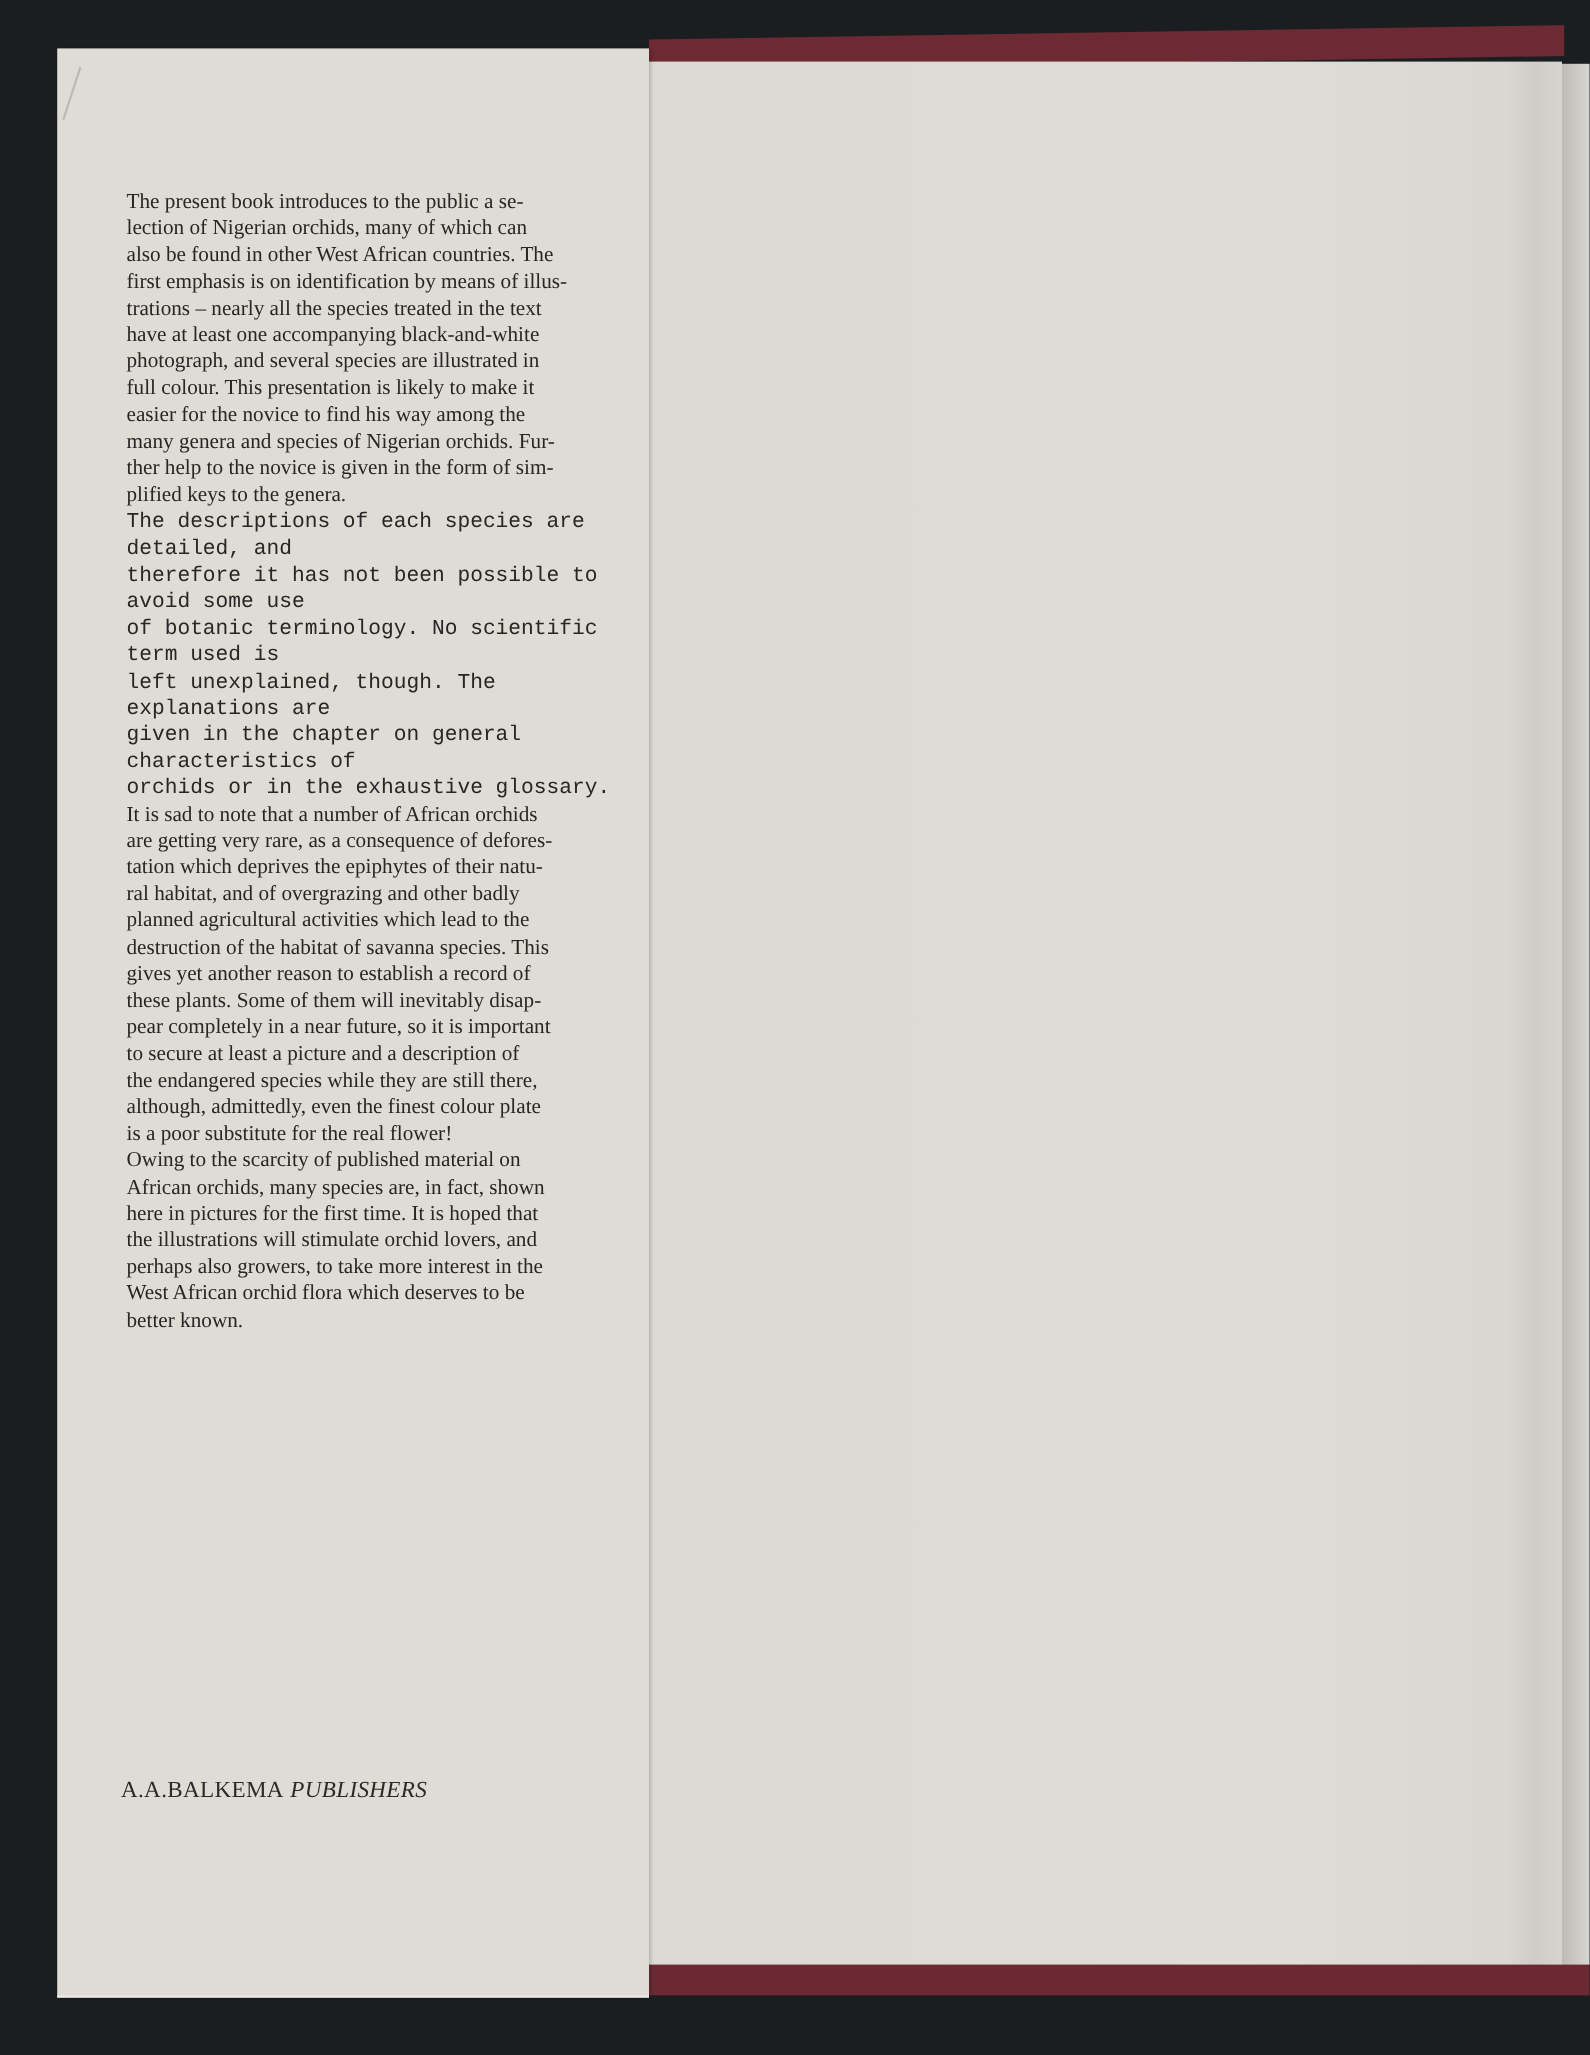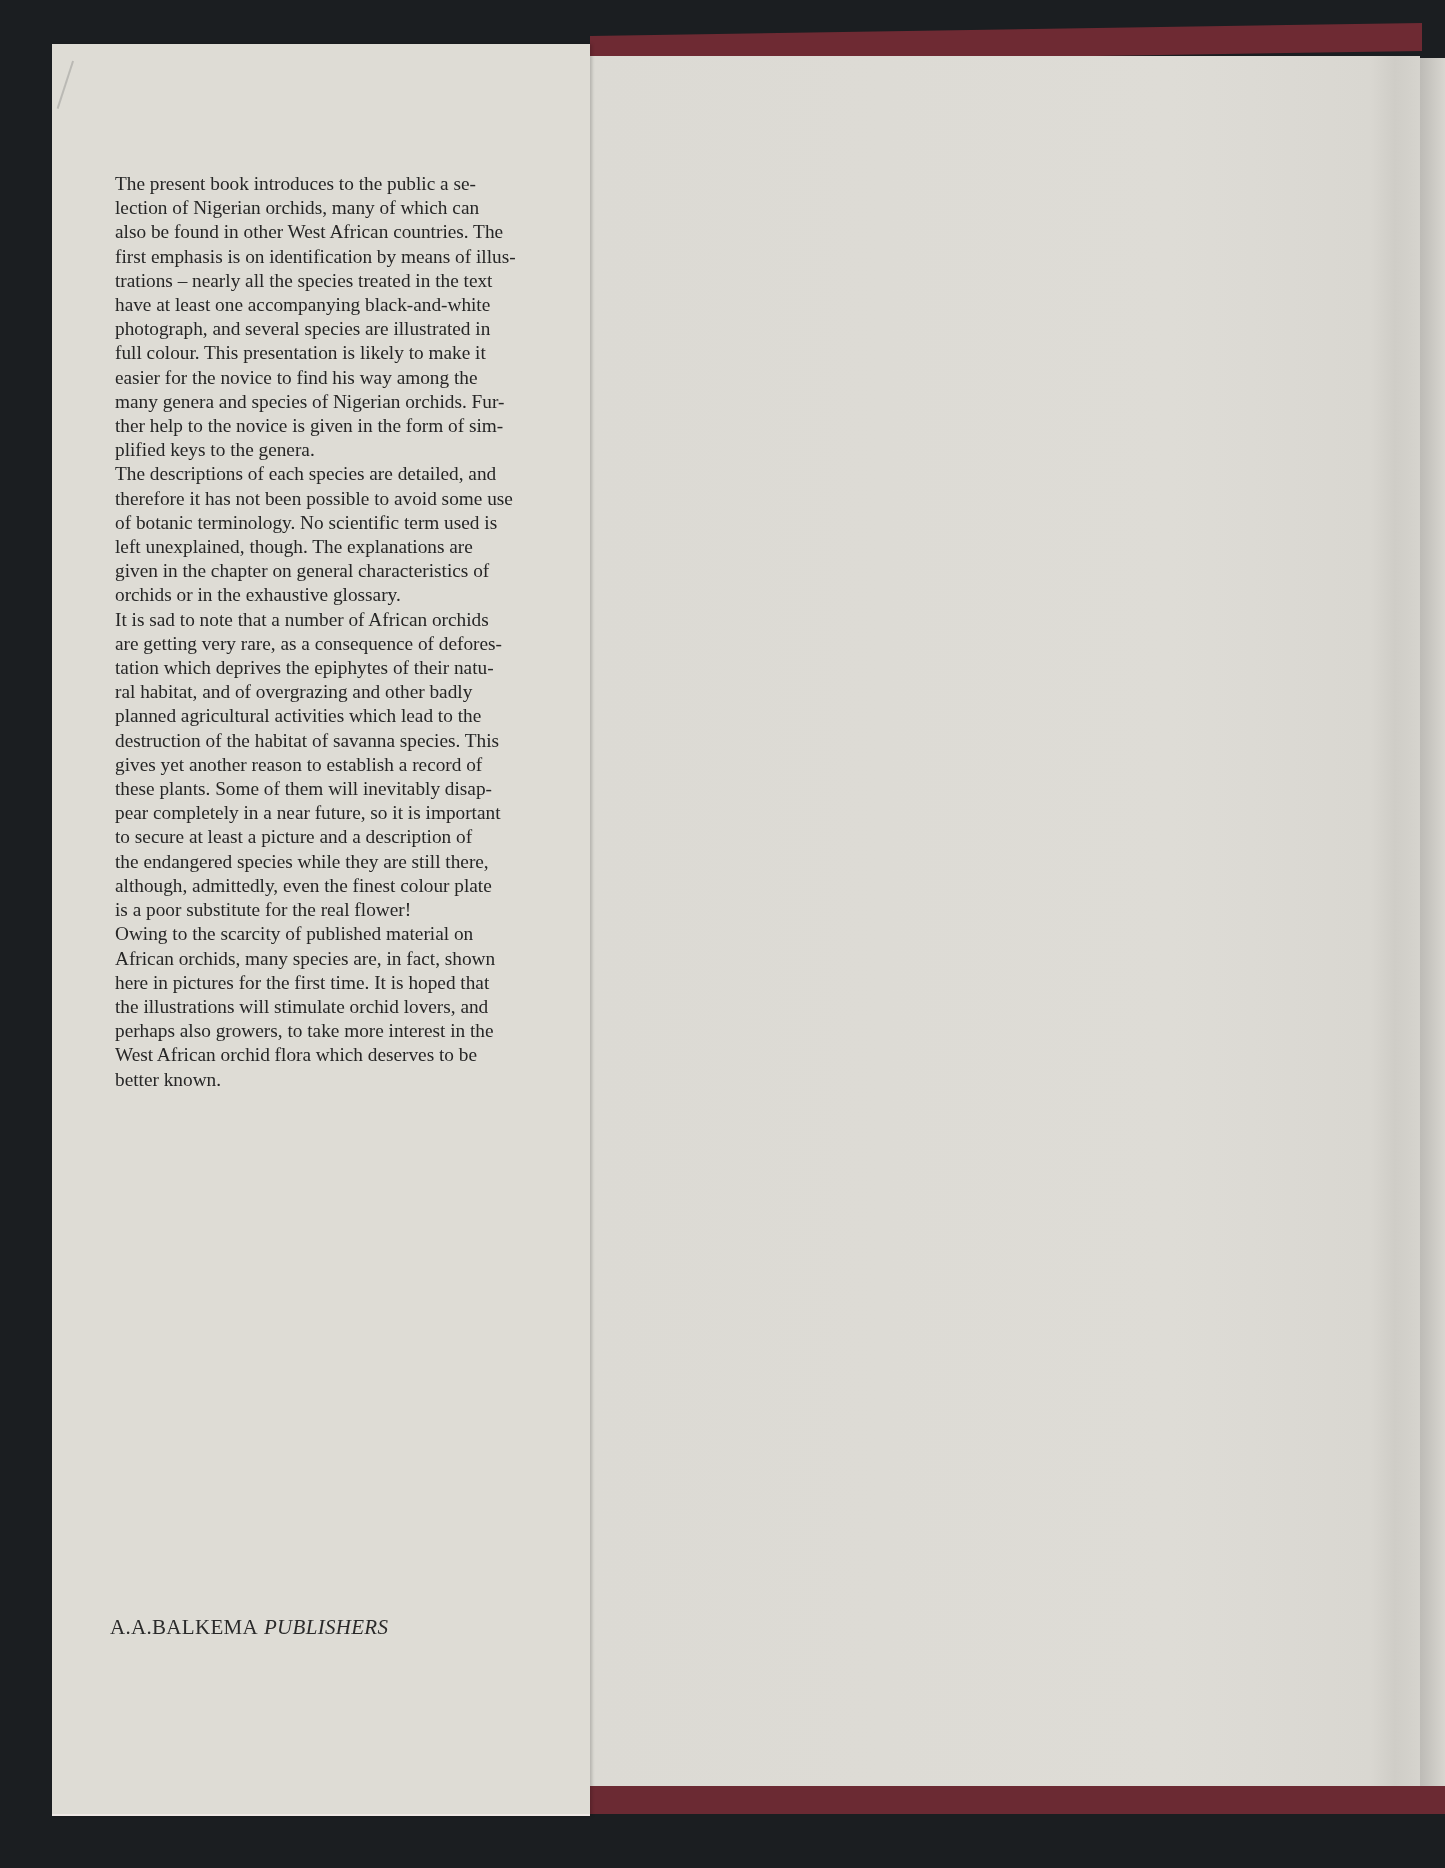--- a/index.html
+++ b/index.html
@@ -66,21 +66,21 @@
 also be found in other West African countries. The
 first emphasis is on identification by means of illus-
 trations – nearly all the species treated in the text
 have at least one accompanying black-and-white
 photograph, and several species are illustrated in
 full colour. This presentation is likely to make it
 easier for the novice to find his way among the
 many genera and species of Nigerian orchids. Fur-
 ther help to the novice is given in the form of sim-
 plified keys to the genera.</p>
-    <p style="white-space:pre-line;">The descriptions of each species are detailed, and
+    <p style="white-space:pre-line;font-family:Liberation Mono, monospace;">The descriptions of each species are detailed, and
 therefore it has not been possible to avoid some use
 of botanic terminology. No scientific term used is
 left unexplained, though. The explanations are
 given in the chapter on general characteristics of
 orchids or in the exhaustive glossary.</p>
     <p style="white-space:pre-line;">It is sad to note that a number of African orchids
 are getting very rare, as a consequence of defores-
 tation which deprives the epiphytes of their natu-
 ral habitat, and of overgrazing and other badly
 planned agricultural activities which lead to the

